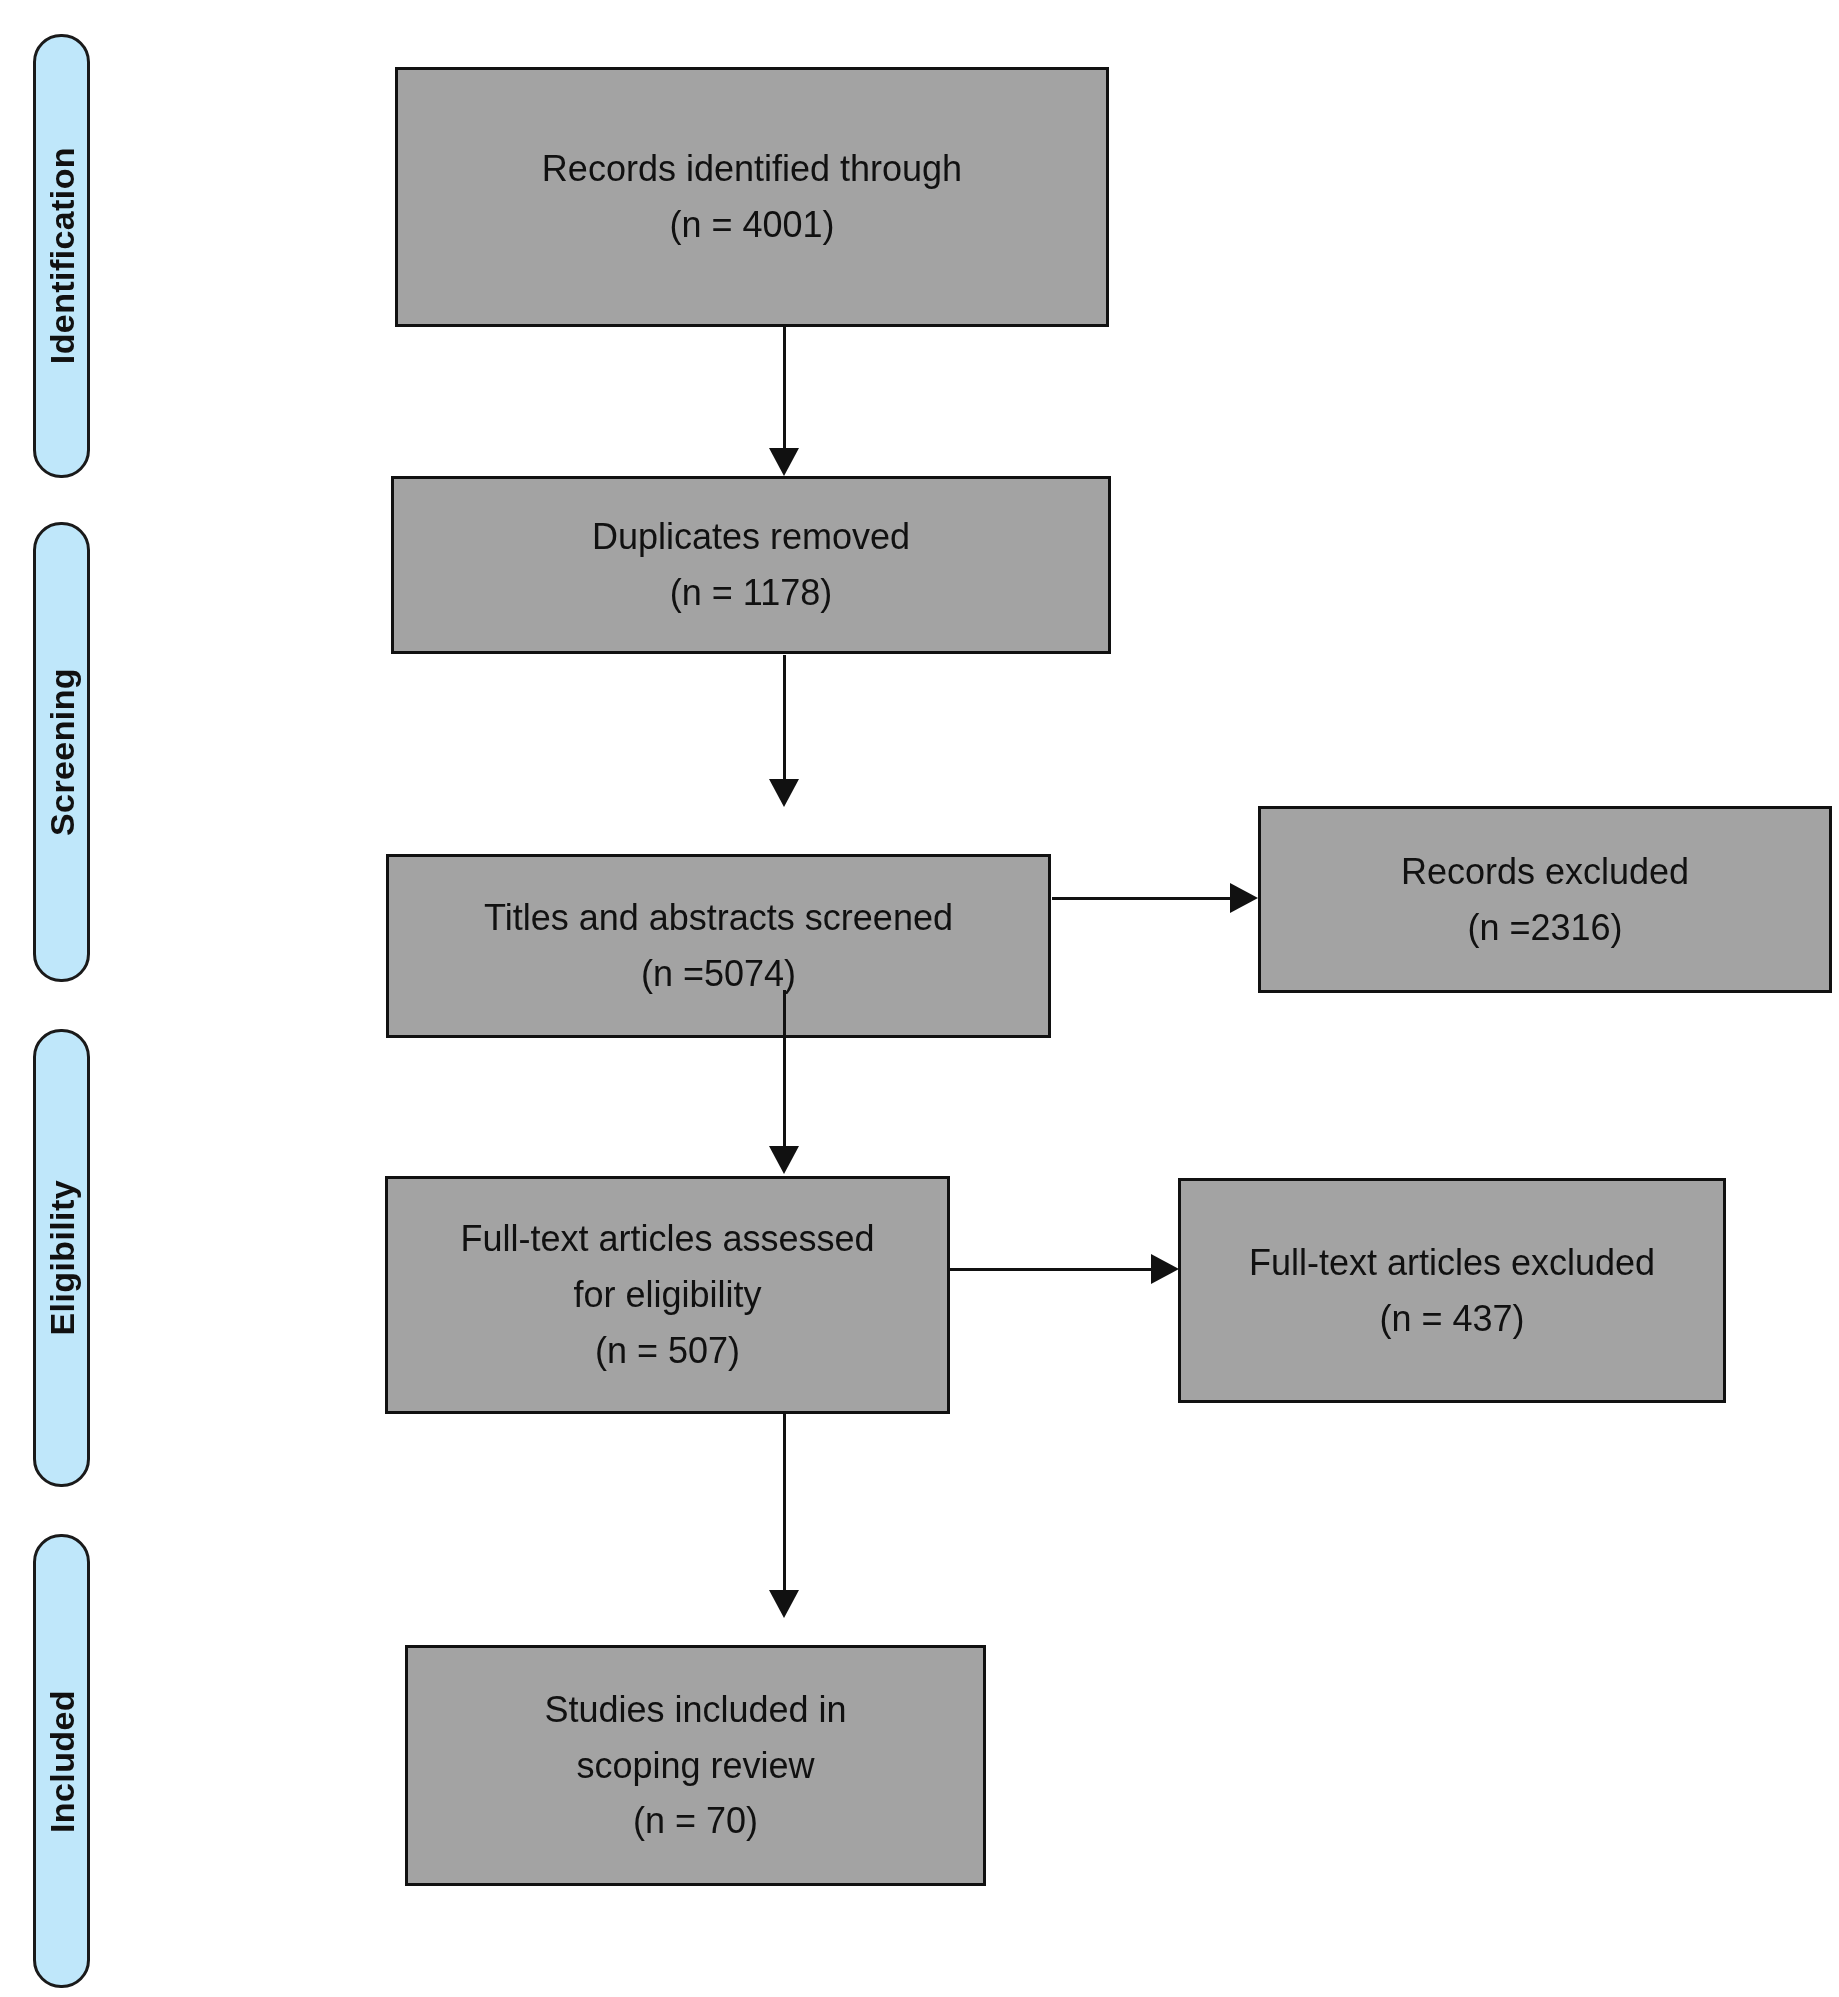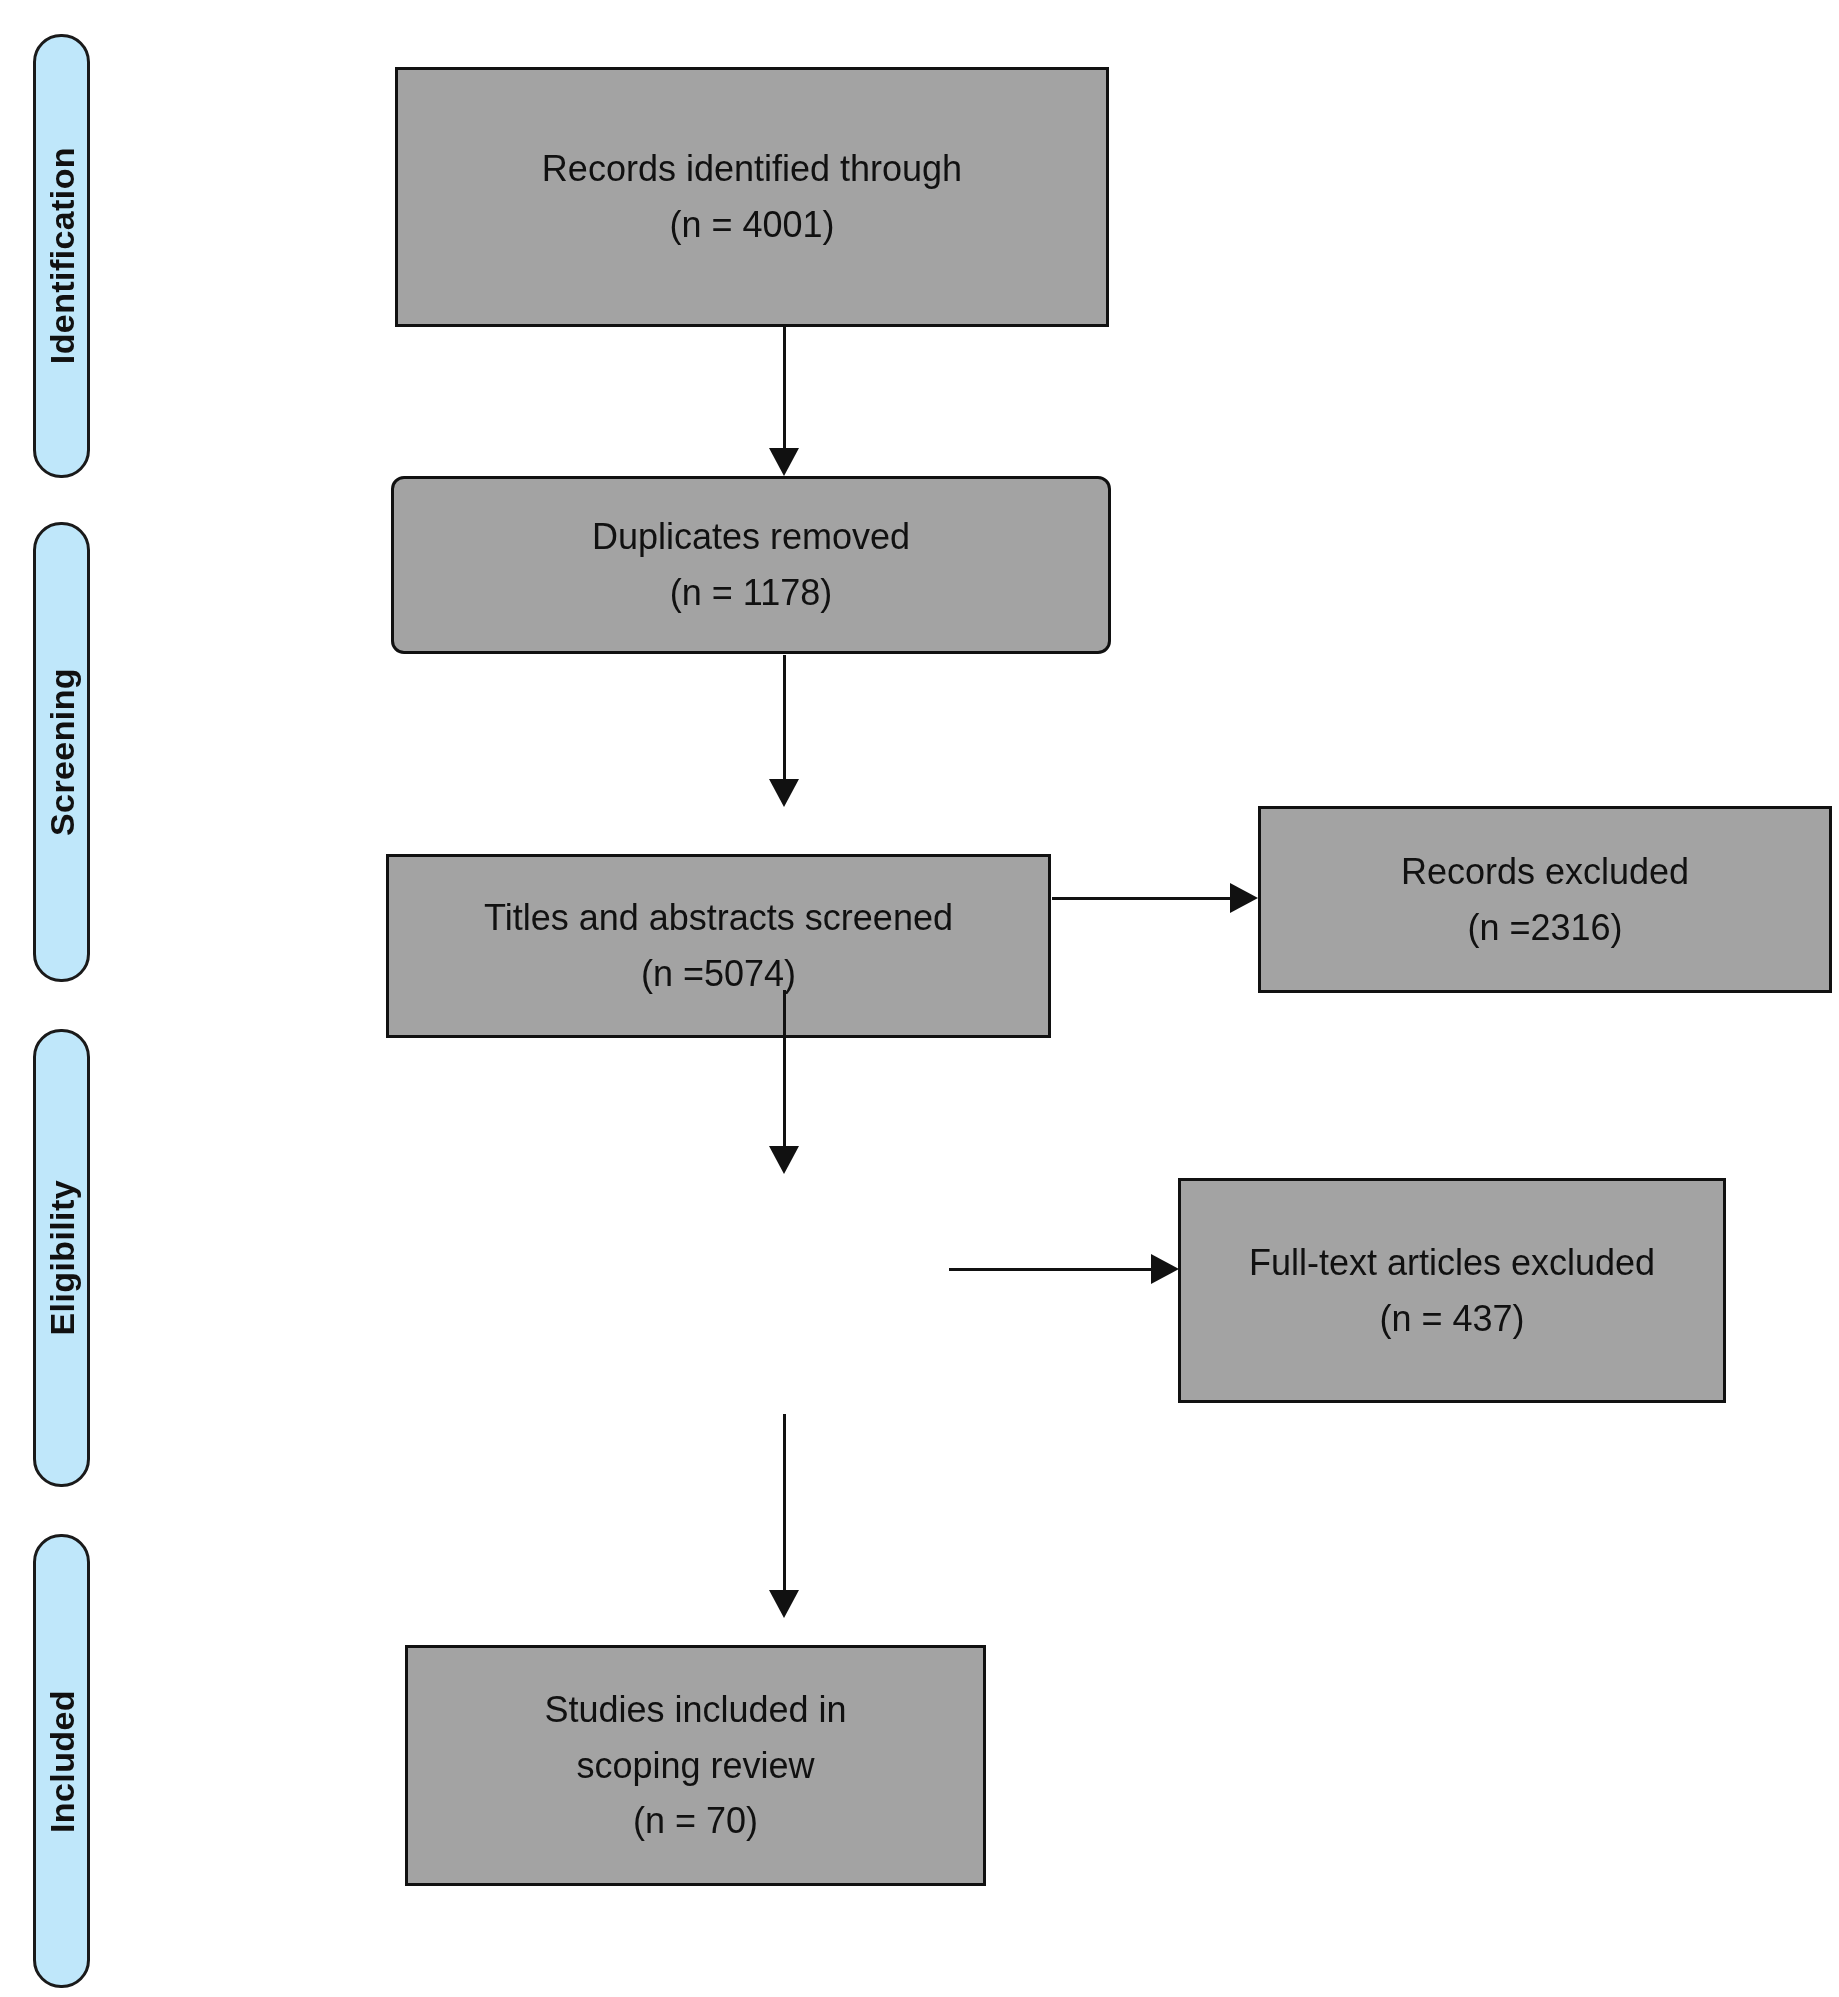--- a/index.html
+++ b/index.html
@@ -110,21 +110,21 @@
   </div>
 
   <div class="flow-box" style="left:395px; top:67px; width:714px; height:260px;">
     <div class="line">Records identified through</div>
     <div class="line">(n = 4001)</div>
   </div>
 
   <div class="conn-v" style="left:783px; top:327px; height:123px;"></div>
   <div class="arrow-down" style="left:769px; top:448px;"></div>
 
-  <div class="flow-box" style="left:391px; top:476px; width:720px; height:178px;border-radius:13px;">
+  <div class="flow-box" style="left:391px; top:476px; width:720px; height:178px;">
     <div class="line">Duplicates removed</div>
     <div class="line">(n = 1178)</div>
   </div>
 
   <div class="conn-v" style="left:783px; top:655px; height:127px;"></div>
   <div class="arrow-down" style="left:769px; top:779px;"></div>
 
   <div class="flow-box" style="left:386px; top:806px; width:665px; height:184px;margin-top:48px;">
     <div class="line">Titles and abstracts screened</div>
     <div class="line">(n =5074)</div>
@@ -134,20 +134,25 @@
   <div class="arrow-right" style="left:1230px; top:883px;"></div>
 
   <div class="flow-box" style="left:1258px; top:806px; width:574px; height:187px;">
     <div class="line">Records excluded</div>
     <div class="line">(n =2316)</div>
   </div>
 
   <div class="conn-v" style="left:783px; top:990px; height:158px;"></div>
   <div class="arrow-down" style="left:769px; top:1146px;"></div>
 
+  <div class="flow-box" style="left:385px; top:1176px; width:565px; height:238px;">
+    <div class="line">Full-text articles assessed</div>
+    <div class="line">for eligibility</div>
+    <div class="line">(n = 507)</div>
+  </div>
 
   <div class="conn-h" style="left:949px; top:1268px; width:205px;"></div>
   <div class="arrow-right" style="left:1151px; top:1254px;"></div>
 
   <div class="flow-box" style="left:1178px; top:1178px; width:548px; height:225px;">
     <div class="line">Full-text articles excluded</div>
     <div class="line">(n = 437)</div>
   </div>
 
   <div class="conn-v" style="left:783px; top:1414px; height:178px;"></div>

